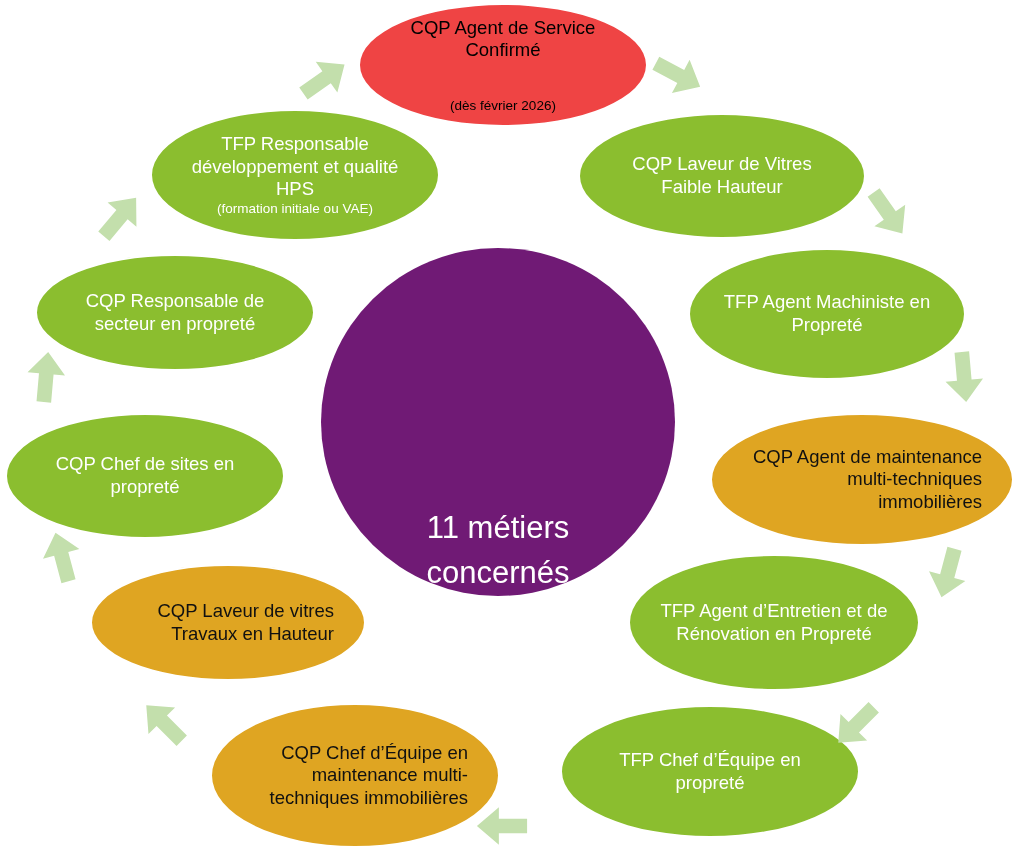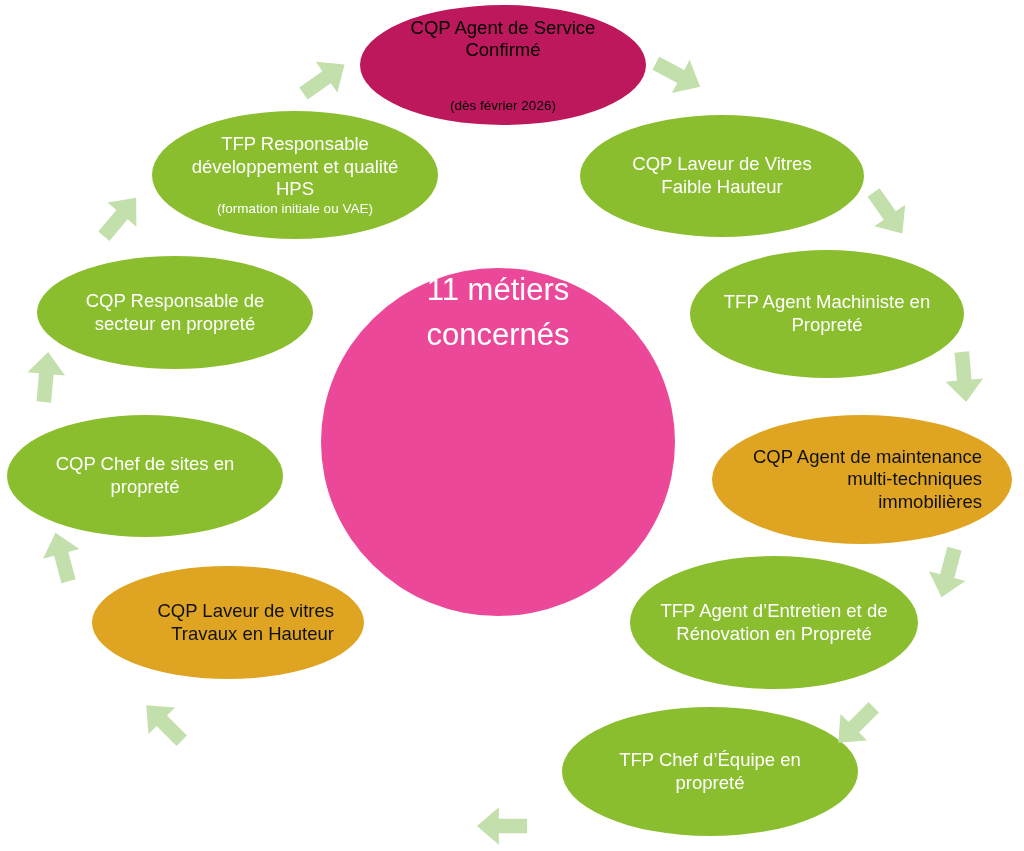--- a/index.html
+++ b/index.html
@@ -18,38 +18,38 @@
     flex-direction: column;
     align-items: center;
     justify-content: center;
     text-align: center;
     box-sizing: border-box;
     padding: 14px 30px;
     border: 2px solid #ffffff;
   }
   .node.green { background: #8BBE2F; color: #ffffff; }
   .node.gold  { background: #DFA522; color: #111111; text-align: right; }
-  .node.gray  { background: #be185d; color: #000000; gap: 36px; }
+  .node.gray  { background: #ef4444; color: #000000; gap: 36px; }
   .node-title {
     font-size: 18.5px;
     line-height: 1.22;
   }
   .node-subtitle {
     font-size: 13.5px;
     margin-top: 1px;
     line-height: 1.1;
   }
   .center-circle {
     position: absolute;
-    left: 321px; top: 268px; width: 354px; height: 348px;
+    left: 321px; top: 248px; width: 354px; height: 348px;
     border-radius: 50%;
-    background: #ec4899;
+    background: #701a75;
     color: #ffffff;
     display: flex;
-    align-items: flex-start;
+    align-items: flex-end;
     justify-content: center;
     text-align: center;
   }
   .center-title {
     font-size: 31px;
     line-height: 1.45;
     max-width: 230px;
   }
   .arrow {
     position: absolute;
@@ -85,20 +85,23 @@
   </div>
 
   <div class="node green" style="left:628px; top:554px; width:292px; height:137px;">
     <div class="node-title">TFP Agent d’Entretien et de Rénovation en Propreté</div>
   </div>
 
   <div class="node green" style="left:560px; top:705px; width:300px; height:133px;">
     <div class="node-title">TFP Chef d’Équipe en propreté</div>
   </div>
 
+  <div class="node gold" style="left:210px; top:703px; width:290px; height:145px;">
+    <div class="node-title">CQP Chef d’Équipe en maintenance multi-techniques immobilières</div>
+  </div>
 
   <div class="node gold" style="left:90px; top:564px; width:276px; height:117px;">
     <div class="node-title">CQP Laveur de vitres Travaux en Hauteur</div>
   </div>
 
   <div class="node green" style="left:5px; top:413px; width:280px; height:126px;text-align:center;">
     <div class="node-title">CQP Chef de sites en propreté</div>
   </div>
 
   <div class="node green" style="left:150px; top:109px; width:290px; height:132px;">

